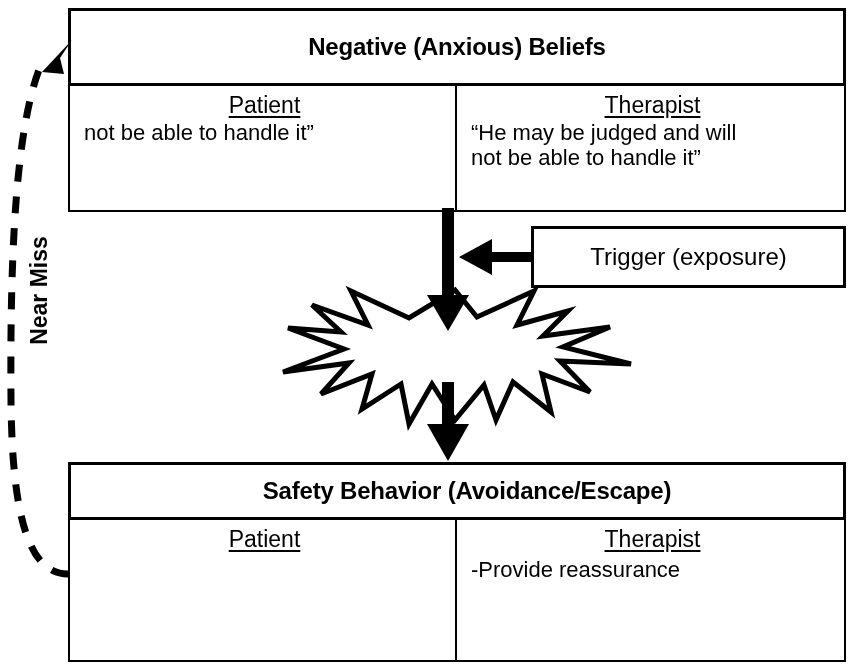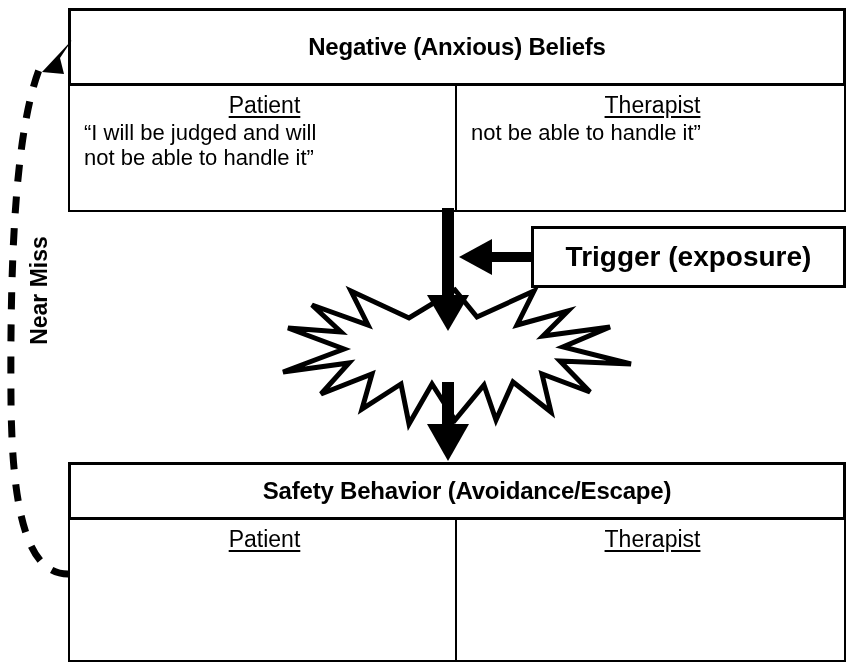--- a/index.html
+++ b/index.html
@@ -83,22 +83,22 @@
   #trigger-box {
     position: absolute;
     box-sizing: border-box;
     border: 3px solid #000000;
     background: #ffffff;
     display: flex;
     align-items: center;
     justify-content: center;
   }
   #trigger-label {
-    font-weight: bold;
-    font-size: 28px;
+    font-weight: normal;
+    font-size: 24px;
     white-space: nowrap;
   }
 
   
   #overlay {
     position: absolute;
     left: 0;
     top: 0;
     width: 851px;
     height: 669px;
@@ -140,26 +140,26 @@
   <div class="panel" style="left:68px; top:8px; width:778px; height:204px;">
 
     <div class="panel-header" style="left:0px; top:0px; width:778px; height:78px;text-align:right;">
       <span class="panel-header-text">Negative (Anxious) Beliefs</span>
     </div>
 
     <div class="panel-body" style="left:0px; top:78px; width:778px; height:126px;">
 
       <div class="panel-col left">
         <div class="col-title">Patient</div>
-        <div class="col-quote">“I will be judged and will</div>
         <div class="col-quote">not be able to handle it”</div>
       </div>
 
       <div class="panel-col right">
         <div class="col-title">Therapist</div>
+        <div class="col-quote">“He may be judged and will</div>
         <div class="col-quote">not be able to handle it”</div>
       </div>
     </div>
   </div>
 
   <div id="trigger-box" style="left:531px; top:226px; width:315px; height:62px;">
     <span id="trigger-label">Trigger (exposure)</span>
   </div>
 
   <div id="anxiety-label">Anxiety</div>
@@ -173,20 +173,21 @@
     </div>
 
     <div class="panel-body" style="left:0px; top:58px; width:778px; height:142px;">
 
       <div class="panel-col left">
         <div class="col-title">Patient</div>
       </div>
 
       <div class="panel-col right">
         <div class="col-title">Therapist</div>
+        <div class="col-list-item">-Provide reassurance</div>
       </div>
     </div>
   </div>
 
   <svg id="overlay" viewBox="0 0 851 669">
 
     <polygon fill="#ffffff" stroke="#000000" stroke-width="5" stroke-linejoin="miter" points="
         455,290
         477,317
         534,291

